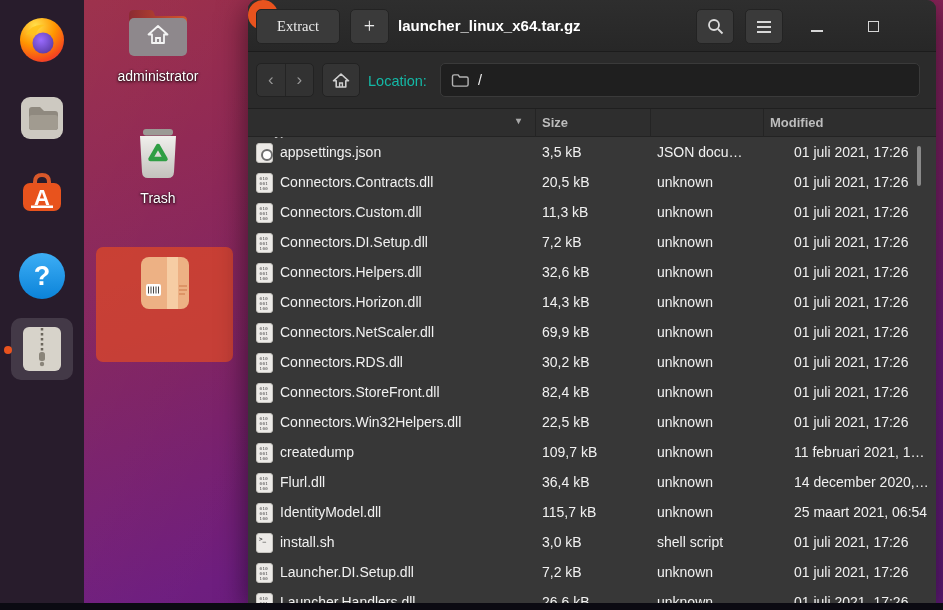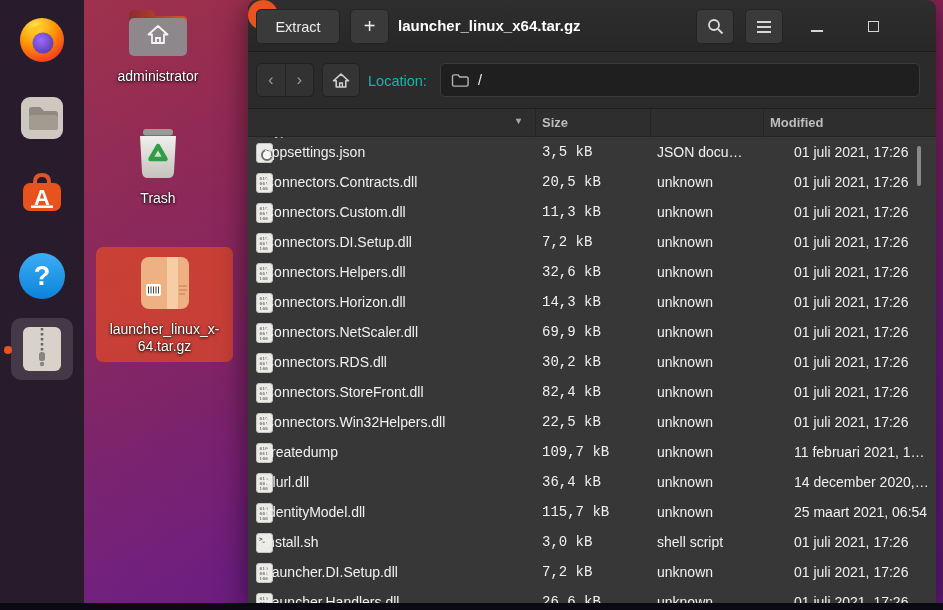--- a/index.html
+++ b/index.html
@@ -29,21 +29,21 @@
     background:rgba(224,74,38,0.72); border-radius:7px; padding-top:8px; }
   .desk-icon svg { display:inline-block; }
 
   
   .window { position:absolute; left:248px; top:0; width:688px; height:603px; z-index:10;
     background:#373737; border-radius:9px 9px 0 0; box-shadow:0 8px 30px rgba(0,0,0,0.55); }
 
   .titlebar { position:relative; height:52px; background:linear-gradient(#2e2e2e,#272727);
     border-bottom:1px solid #1c1c1c; border-radius:9px 9px 0 0; }
   .tb-btn { position:absolute; top:9px; height:35px; background:#3a3a3a; border:1px solid #232323;
-    border-radius:5px; color:#ececec; display:flex; align-items:center; justify-content:center; }
+    border-radius:5px; color:#ececec; display:flex; align-items:center; justify-content:center;font-family:Liberation Serif, serif; }
   .btn-extract { left:8px; width:84px; font-size:14.5px; }
   .btn-add { left:102px; width:39px; font-size:20px; font-weight:300; }
   .btn-search { left:448px; width:38px; }
   .btn-menu { left:497px; width:38px; }
   .win-title { position:absolute; left:150px; right:160px; top:0; height:52px; line-height:52px;
     text-align:left; color:#fff; font-weight:bold; font-size:15px; white-space:nowrap; }
   .ctl { position:absolute; top:9px; width:38px; height:35px; display:flex; align-items:center; justify-content:center; }
   .ctl-min { left:550px; } .ctl-max { left:606px; }
   .minbar { width:12px; height:2px; background:#d6d6d6; margin-top:8px; }
   .maxsq { width:11px; height:11px; border:1.5px solid #d6d6d6; }
@@ -69,21 +69,21 @@
   .thead { position:relative; height:28px; background:#2e2e2e; border-bottom:1px solid #232323;
     font-size:13px; font-weight:bold; color:#bdbdbd; }
   .thead span { position:absolute; top:6px; }
   .h-name { left:26px;margin-top:19px; } .h-size { left:294px; } .h-type { left:409px;margin-top:35px; } .h-mod { left:522px; }
   .sort-arrow { left:268px; top:7px; font-size:10px; color:#a8a8a8; }
   .col-sep { position:absolute; top:0; width:1px; height:28px; background:#242424; }
 
   .file-list { position:absolute; top:138px; left:0; right:0; bottom:0; overflow:hidden; background:#373737; }
   .frow { position:relative; height:30px; color:#f1f1f1; font-size:14px; }
   .frow .cell { position:absolute; top:6px; white-space:nowrap; }
-  .cell-name { left:16px; } .cell-size { left:294px;font-family:Liberation Mono, monospace; } .cell-type { left:409px; } .cell-mod { left:546px; }
+  .cell-name { left:32px; } .cell-size { left:294px; } .cell-type { left:409px; } .cell-mod { left:546px; }
 
   .file-icon { position:absolute; left:8px; top:5px; width:17px; height:20px; background:#eceae7;
     border:1px solid #c7c5c0; border-radius:3px; }
   .binary-file-icon::before { content:"010\a 001\a 100"; white-space:pre; display:block;
     font:4px/1.3 "DejaVu Sans Mono", monospace; color:#3c3c3c; padding:2px 0 0 2.5px; letter-spacing:0.5px; }
   .json-file-icon::before { content:""; position:absolute; left:3.5px; top:5px; width:8px; height:8px;
     border-radius:50%; border:2.5px solid #6e6e6e; background:#fff; }
   .shell-file-icon::before { content:">_"; position:absolute; left:2px; top:1px;
     font:bold 6px "DejaVu Sans Mono", monospace; color:#454545; }
 
@@ -197,24 +197,20 @@
         <line x1="16.5" y1="31.5" x2="16.5" y2="38.5"></line>
           <line x1="19" y1="31.5" x2="19" y2="38.5"></line>
         <line x1="21.5" y1="31.5" x2="21.5" y2="38.5"></line>
       </g>
       <g stroke="#dd9466" stroke-width="2">
         <line x1="42" y1="31" x2="50" y2="31"></line>
           <line x1="42" y1="35" x2="50" y2="35"></line>
           <line x1="42" y1="39" x2="48" y2="39"></line>
       </g>
     </svg>
-    <div class="dlabel">
-      <span>launcher_linux_x-</span><br>
-      <span>64.tar.gz</span>
-    </div>
   </div>
 
   <div class="window">
 
     <div class="titlebar">
       <div class="tb-btn btn-extract">Extract</div>
       <div class="tb-btn btn-add">+</div>
       <div class="win-title">launcher_linux_x64.tar.gz</div>
       <div class="tb-btn btn-search">
         <svg width="17" height="17" viewBox="0 0 17 17">

